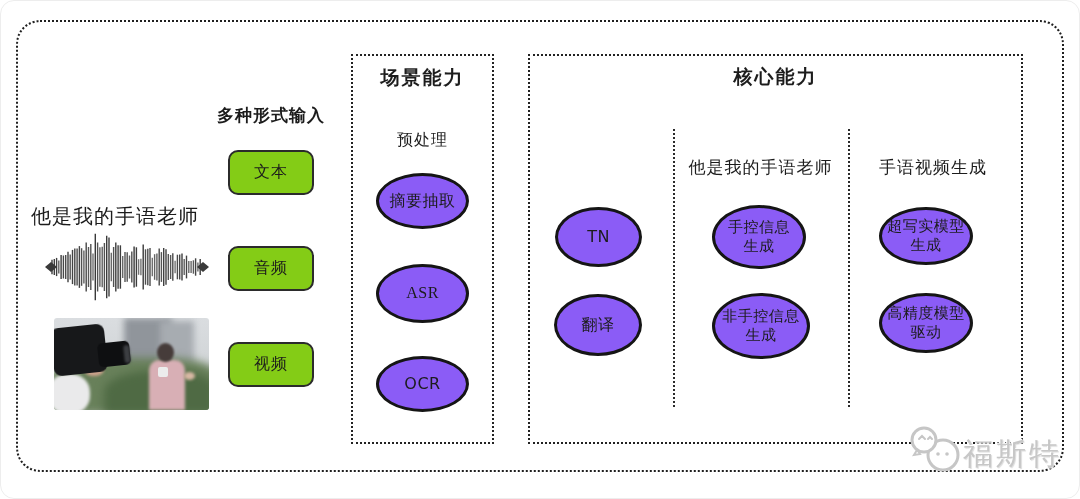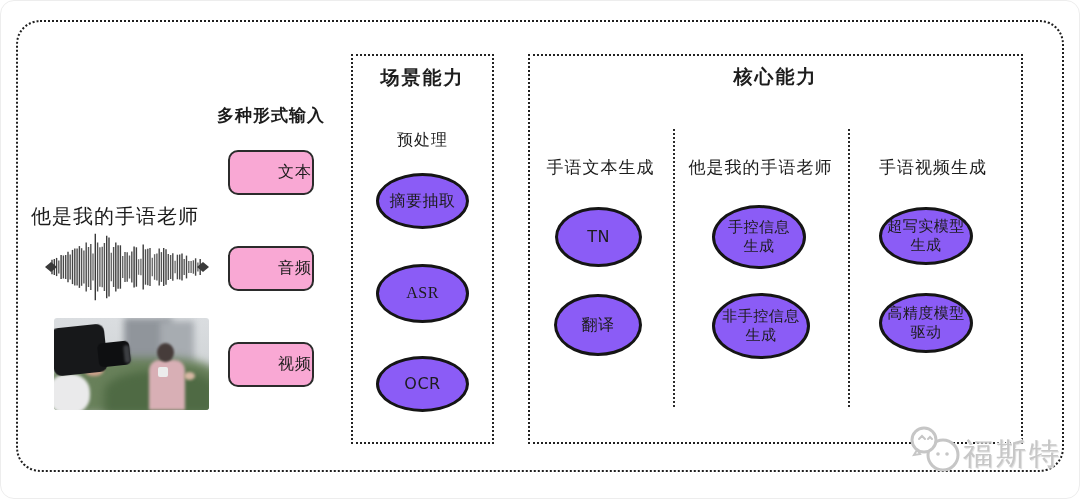--- a/index.html
+++ b/index.html
@@ -10,22 +10,22 @@
   }
   .abs{position:absolute;}
   .outer{
     left:15px;top:19px;width:1048px;height:452px;
     border:2px dotted #1f1f1f;border-radius:24px;box-sizing:border-box;
   }
   .dotbox{border:2px dotted #222;box-sizing:border-box;background:#fff;}
   .lbl-bold{font-weight:bold;font-size:17px;text-align:center;letter-spacing:1px;}
   .sample{font-size:20px;letter-spacing:1px;white-space:nowrap;}
   .box-btn{
-    border:2px solid #2b2b2b;border-radius:10px;background:#f9a8d4;box-sizing:border-box;
-    display:flex;align-items:center;justify-content:flex-end;font-size:16px;letter-spacing:1px;
+    border:2px solid #2b2b2b;border-radius:10px;background:#84cc16;box-sizing:border-box;
+    display:flex;align-items:center;justify-content:center;font-size:16px;letter-spacing:1px;
   }
   .sec-title{font-weight:bold;font-size:19px;text-align:center;letter-spacing:2px;}
   .sec-sub{font-size:16px;text-align:center;letter-spacing:1px;}
   .col-header{font-size:17px;text-align:center;letter-spacing:1px;}
   .ellipse{
     border:3px solid #151515;border-radius:50%;background:#8b5cf6;box-sizing:border-box;
     display:flex;align-items:center;justify-content:center;text-align:center;
     font-size:15px;line-height:1.3;white-space:pre-line;letter-spacing:0.5px;
   }
   .ellipse.big-label{font-size:16px;}
@@ -155,21 +155,20 @@
   <div class="abs ellipse big-label" style="left:375px;top:172px;width:93px;height:56px;">摘要抽取</div>
   <div class="abs ellipse big-label" style="left:375px;top:263px;width:93px;height:59px;font-family:Liberation Serif, serif;">ASR</div>
   <div class="abs ellipse big-label" style="left:375px;top:355px;width:93px;height:56px;">OCR</div>
 
   <div class="abs dotbox" style="left:527px;top:53px;width:495px;height:390px;"></div>
   <div class="abs sec-title" style="left:527px;top:63px;width:495px;">核心能力</div>
 
   <div class="abs divider" style="left:672px;top:128px;height:278px;"></div>
   <div class="abs divider" style="left:847px;top:128px;height:278px;"></div>
 
-  <div class="abs col-header" style="left:527px;top:155px;width:145px;">手语文本生成</div>
   <div class="abs col-header" style="left:672px;top:155px;width:175px;">他是我的手语老师</div>
   <div class="abs col-header" style="left:847px;top:155px;width:170px;">手语视频生成</div>
 
   <div class="abs ellipse big-label" style="left:554px;top:206px;width:87px;height:60px;">TN</div>
   <div class="abs ellipse big-label" style="left:553px;top:293px;width:88px;height:62px;">翻译</div>
 
   <div class="abs ellipse" style="left:711px;top:204px;width:94px;height:64px;">手控信息
 生成</div>
   <div class="abs ellipse" style="left:711px;top:292px;width:98px;height:66px;">非手控信息
 生成</div>

